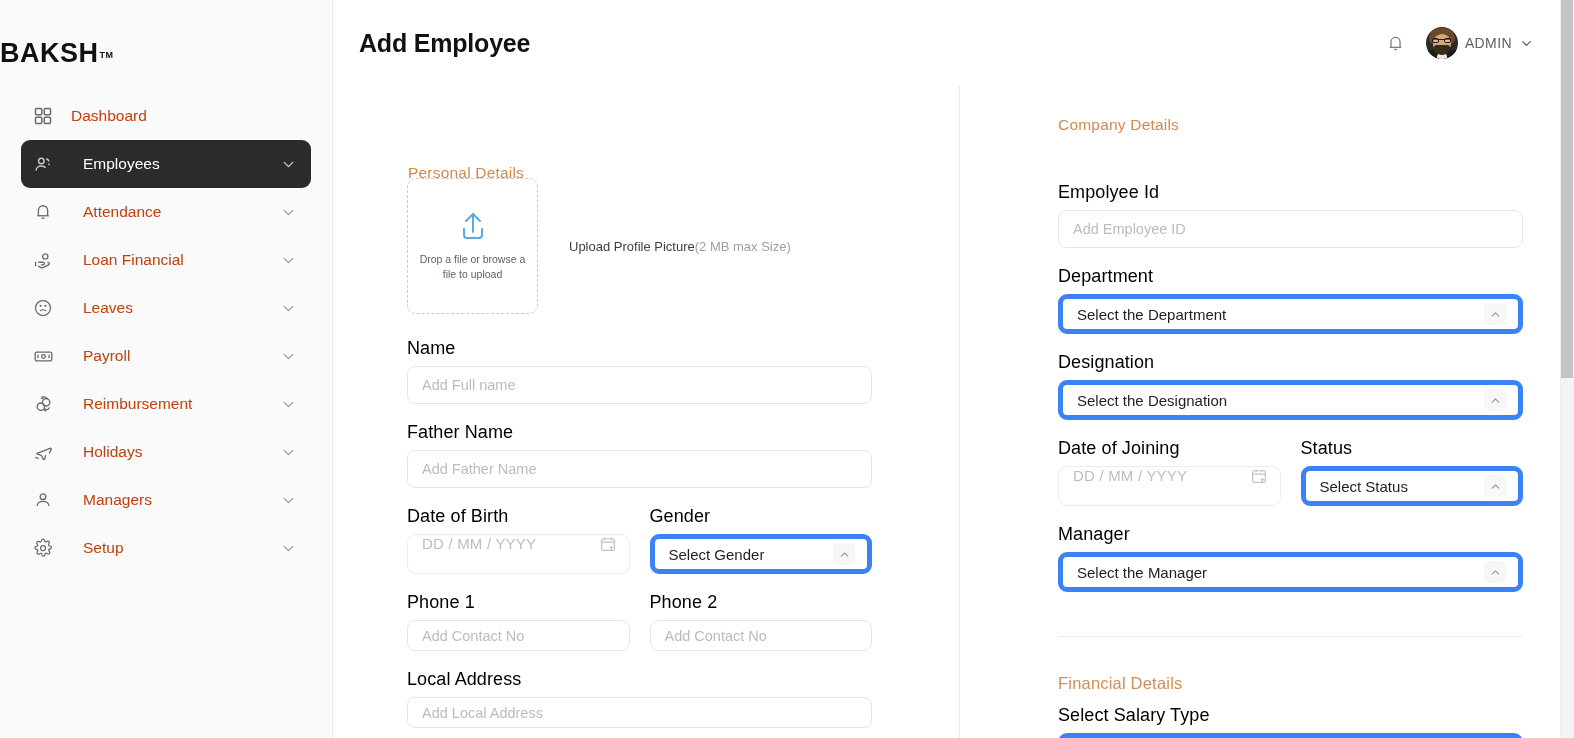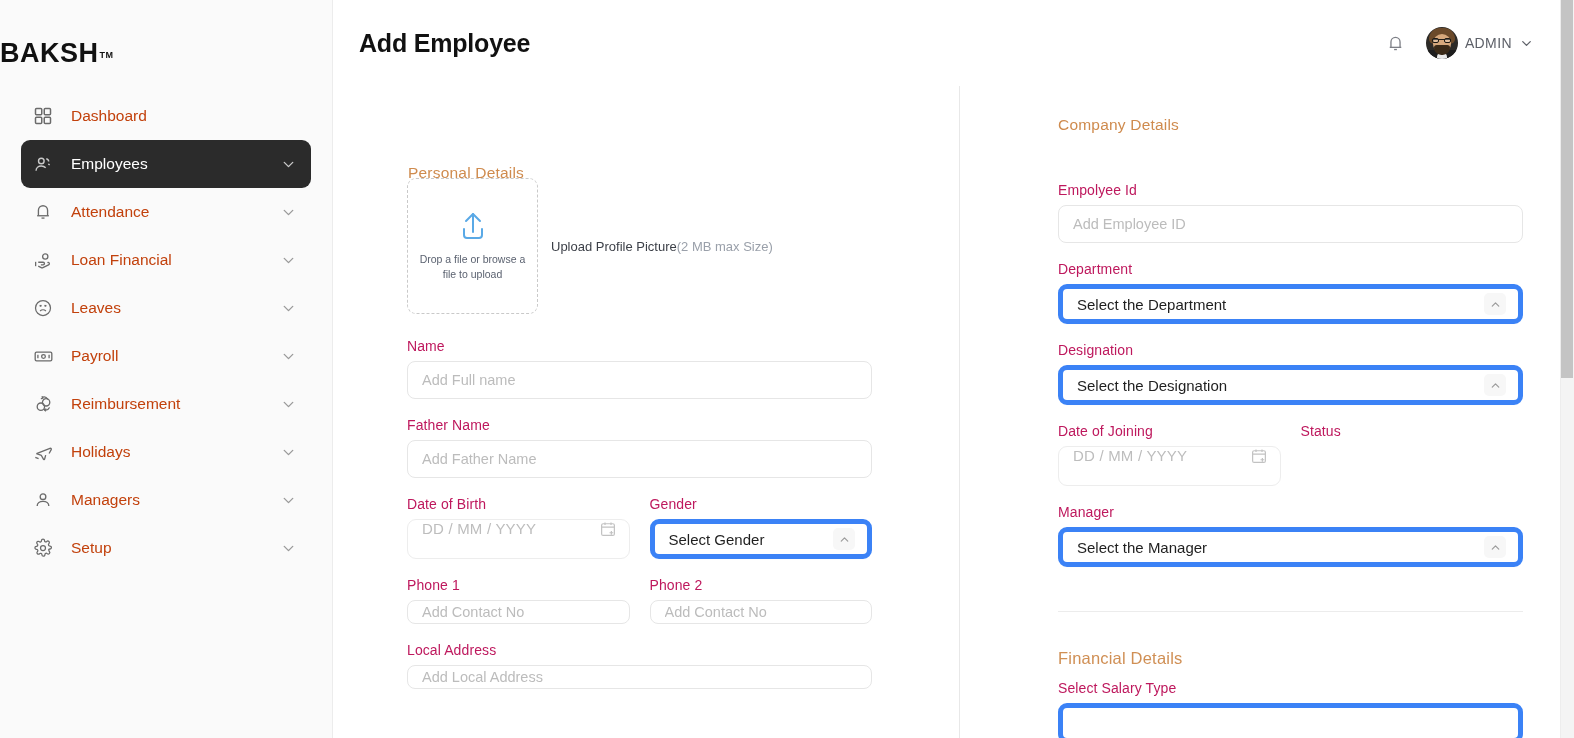--- a/index.html
+++ b/index.html
@@ -33,21 +33,21 @@
   .nav { padding: 0 21px; }
   .nav-item {
     display: flex; align-items: center;
     height: 48px;
     border-radius: 9px;
     padding: 0 14px 0 10px;
     margin-bottom: 0px;
     cursor: pointer;
     position: relative;
   }
-  .nav-item + .nav-item { margin-top: 0px; }
+  .nav-item + .nav-item { margin-top: 0px; gap: 12px; }
   .nav-ico {
     width: 24px; height: 24px; flex: 0 0 24px;
     display: flex; align-items: center; justify-content: center;
     color: #6b6b6b;
   }
   .nav-ico svg { display: block; }
   .nav-label {
     margin-left: 16px;
     font-size: 15.5px;
     color: #c2410c;
@@ -147,48 +147,48 @@
     background: #fff;
     position: relative;
   }
   .dz-icon { color:#5aa9e6; margin-bottom: 4px; }
   .dz-text {
     font-size: 10.5px; color: #5b6270;
     text-align: center; line-height: 1.45;
     padding: 0 5px;
   }
   .upload-caption {
-    margin-left: 13px;
+    margin-left: 31px;
     font-size: 13px;
     color: #3b3f47;
     white-space: nowrap;
   }
   .upload-caption .muted { color:#9aa0aa; }
 
   
   .field { margin-bottom: 0; }
   .f-label {
-    font-size: 14px; color: #be185d;
+    font-size: 18px; color: #000000;
     margin-bottom: 7px; display: block;
     letter-spacing: .1px;
   }
   .f-input {
     width: 100%;
     height: 38px;
     border: 1px solid #e6e6e6;
     border-radius: 8px;
     background: #fff;
     font-size: 14.5px;
     font-family: "Liberation Sans", sans-serif;
     padding: 0 14px;
     color: #2b2b2b;
     outline: none;
   }
   .f-input::placeholder { color: #bcbcbc; }
-  .f-input.tall { height: 24px; }
+  .f-input.tall { height: 31px; }
   .select-box {
     width: 100%; height: 40px;
     border: 5px solid #3b82f6;
     border-radius: 9px;
     background: #fff;
     display: flex; align-items: center;
     padding: 0 12px 0 14px;
     cursor: pointer;
     box-shadow: 0 1px 1px rgba(0,0,0,0.012);
   }
@@ -575,20 +575,28 @@
                   <svg width="18" height="18" viewBox="0 0 24 24" fill="none" stroke="currentColor" stroke-width="1.6">
                     <rect x="3.5" y="5" width="17" height="15.5" rx="2"></rect>
                     <path d="M3.5 9.5h17M8 3.2v3.4M16 3.2v3.4"></path>
                     <path d="M16.5 14.5v5M14 17h5"></path>
                   </svg>
                 </span>
               </div>
             </div>
             <div>
               <label class="f-label">Status</label>
+              <div class="select-box">
+                <span class="select-val">Select Status</span>
+                <span class="select-caret">
+                  <svg width="13" height="13" viewBox="0 0 24 24" fill="none" stroke="currentColor" stroke-width="2.2" stroke-linecap="round" stroke-linejoin="round">
+                      <polyline points="6 15 12 9 18 15"></polyline>
+                    </svg>
+                </span>
+              </div>
             </div>
           </div>
 
           <div class="field" style="margin-top:18px;">
             <label class="f-label">Manager</label>
             <div class="select-box">
               <span class="select-val">Select the Manager</span>
               <span class="select-caret">
                 <svg width="13" height="13" viewBox="0 0 24 24" fill="none" stroke="currentColor" stroke-width="2.2" stroke-linecap="round" stroke-linejoin="round">
                     <polyline points="6 15 12 9 18 15"></polyline>

